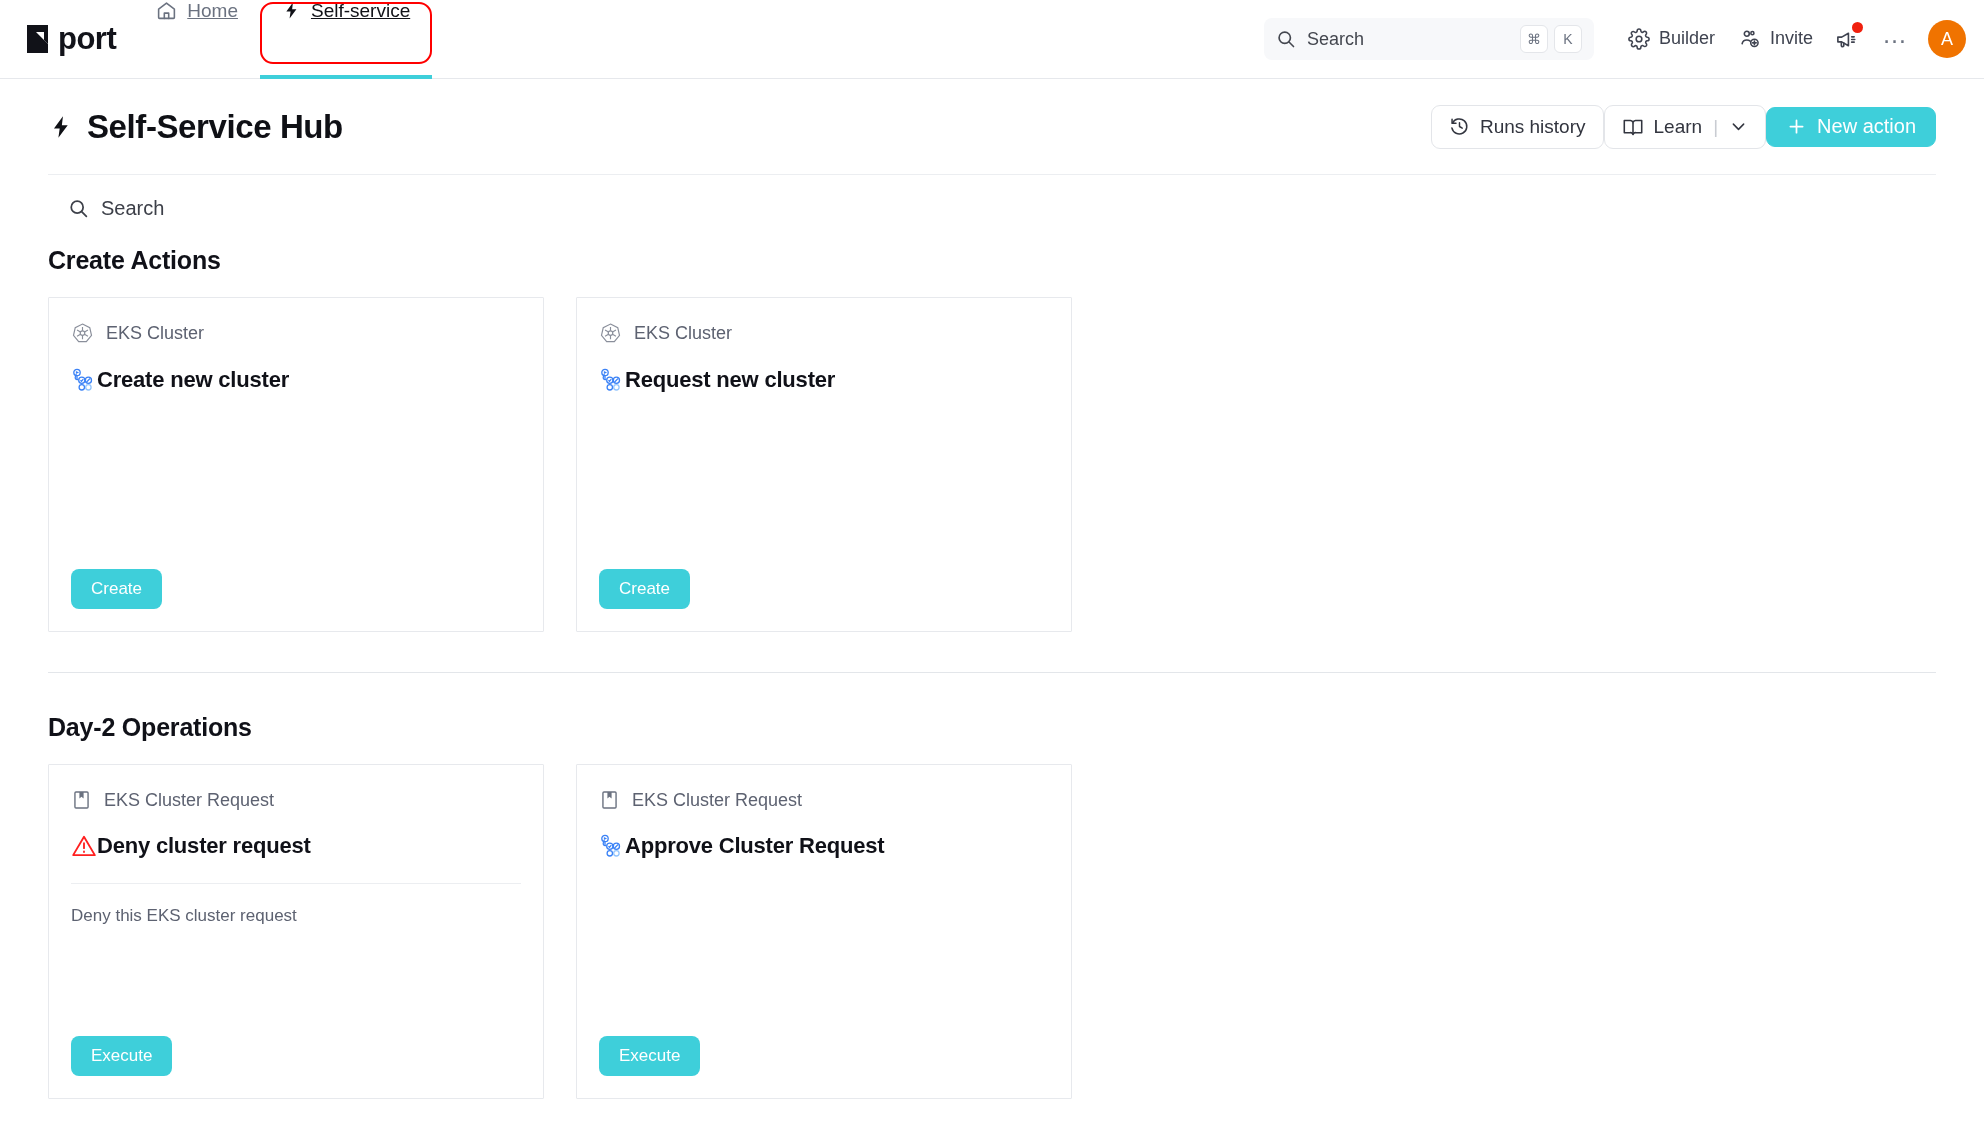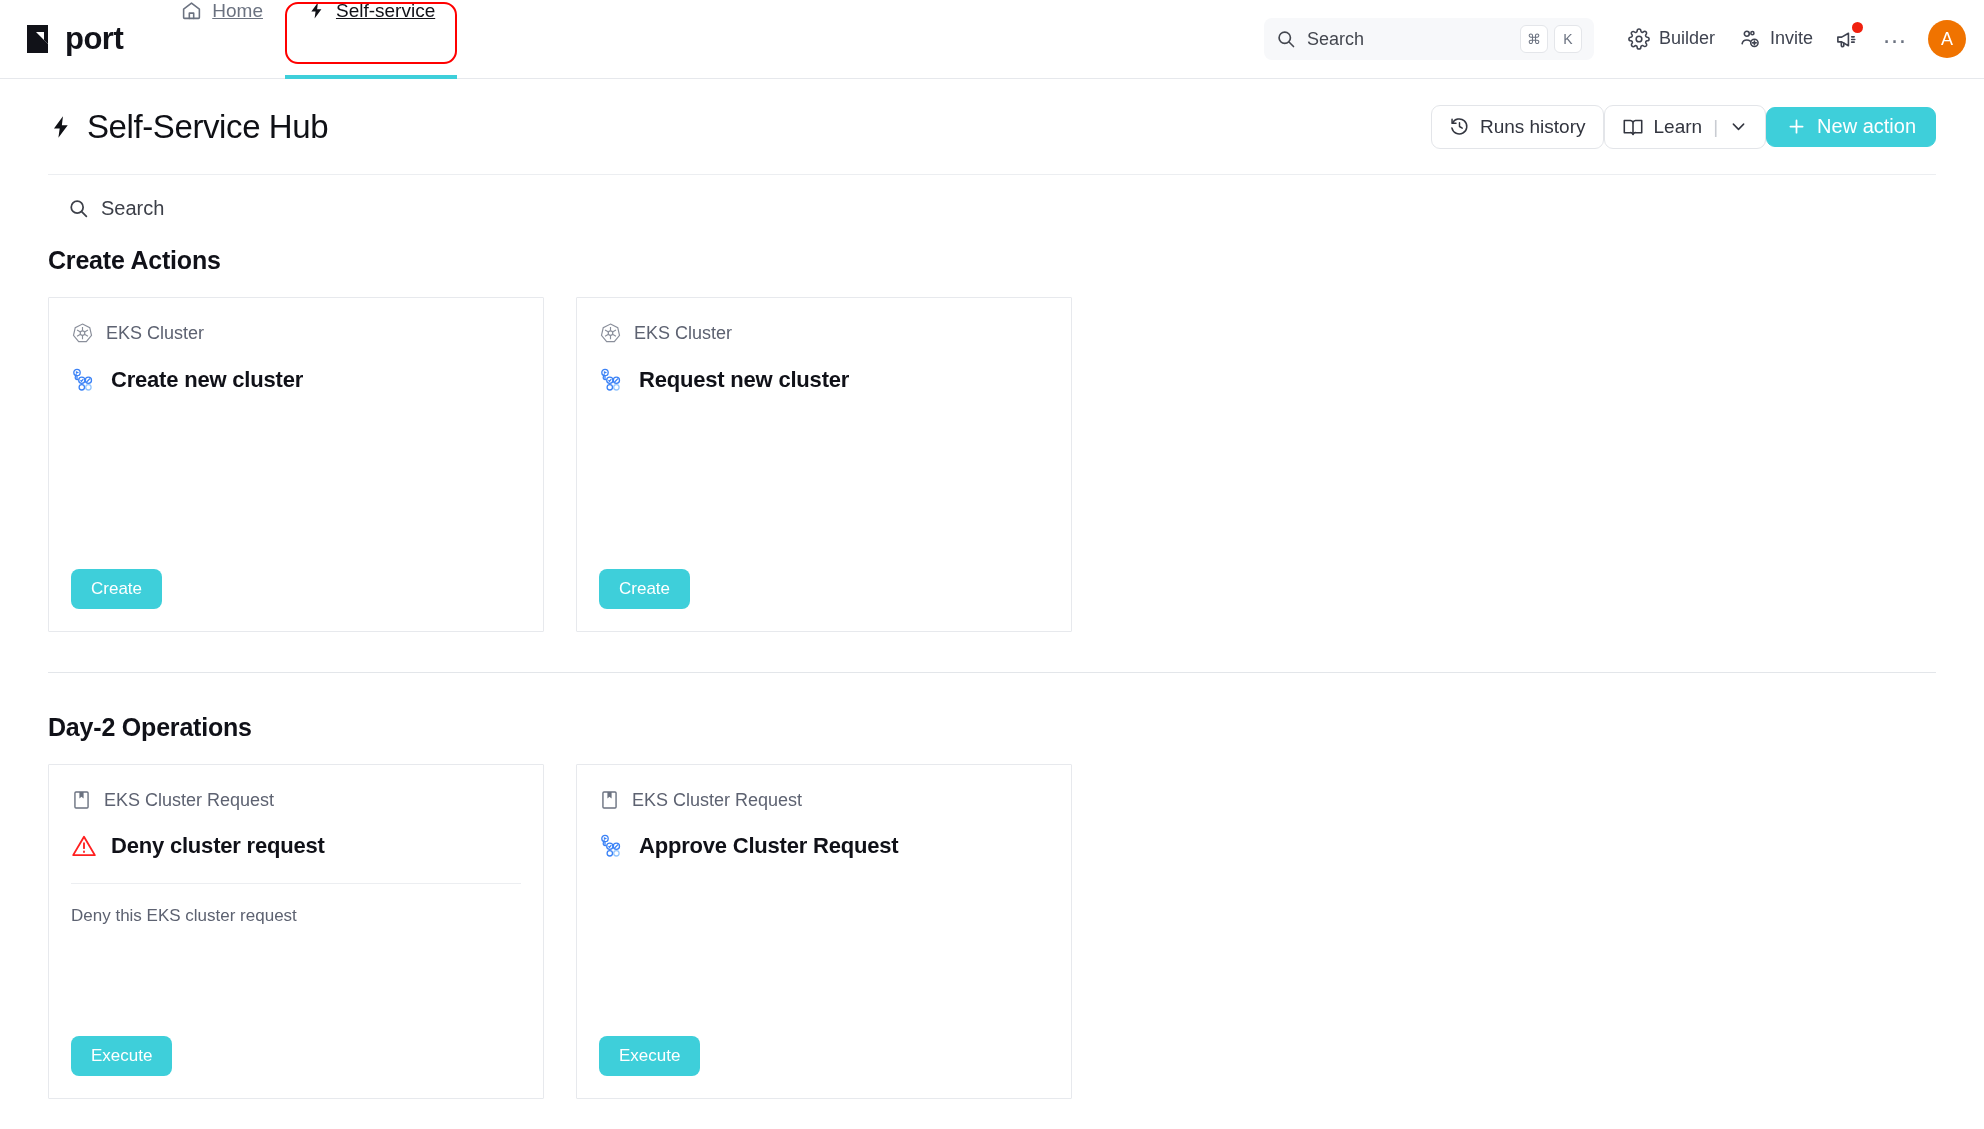--- a/index.html
+++ b/index.html
@@ -15,22 +15,22 @@
   
   .topbar {
     position: relative;
     height: 79px;
     display: flex;
     align-items: center;
     border-bottom: 1px solid #e6e8ec;
     background: #fff;
   }
   .logo {
-    display: flex; align-items: center; gap: 7px;
-    margin-left: 24px; margin-right: 36px; text-align: right;
+    display: flex; align-items: center; 
+    margin-left: 24px; margin-right: 18px; text-align: right;
   }
   .logo-mark { width: 34px; height: 34px; display:block; }
   .logo-text {
     font-size: 31px; font-weight: 700; letter-spacing: -0.5px;
     color: #12131a;
   }
 
   .nav { display: flex; align-items: stretch; height: 79px; }
   .nav-item {
     position: relative;
@@ -118,21 +118,21 @@
     padding: 0 48px;
     position: relative;
   }
   .page-header {
     display: flex; align-items: center;
     height: 96px;
     border-bottom: 1px solid #eceef1;
   }
   .page-title {
     display: flex; align-items: center; gap: 13px;
-    font-size: 33px; font-weight: 400; letter-spacing: -0.4px;
+    font-size: 33px; font-weight: 700; letter-spacing: -0.4px;
     color: #0f1015;
   }
   .header-actions {
     margin-left: auto;
     display: flex; align-items: center; 
   }
   .btn {
     display: flex; align-items: center; gap: 10px;
     height: 44px; padding: 0 17px;
     border: 1px solid #e3e5e9;
@@ -171,21 +171,21 @@
     padding: 24px 22px 22px 22px;
     display: flex; flex-direction: column;
   }
   .card.tall { min-height: 335px; }
   .card-blueprint {
     display: flex; align-items: center; gap: 12px;
     font-size: 18px; color: #5d6271;
     margin-bottom: 22px;
   }
   .card-title-row {
-    display: flex; align-items: center; gap: 14px;
+    display: flex; align-items: center; 
   }
   .card-title {
     font-size: 22px; font-weight: 700; color: #101118;
     letter-spacing: -0.2px;
   }
   .card-divider {
     height: 1px; background: #eceef1;
     margin: 24px 0 0 0;
   }
   .card-desc {

